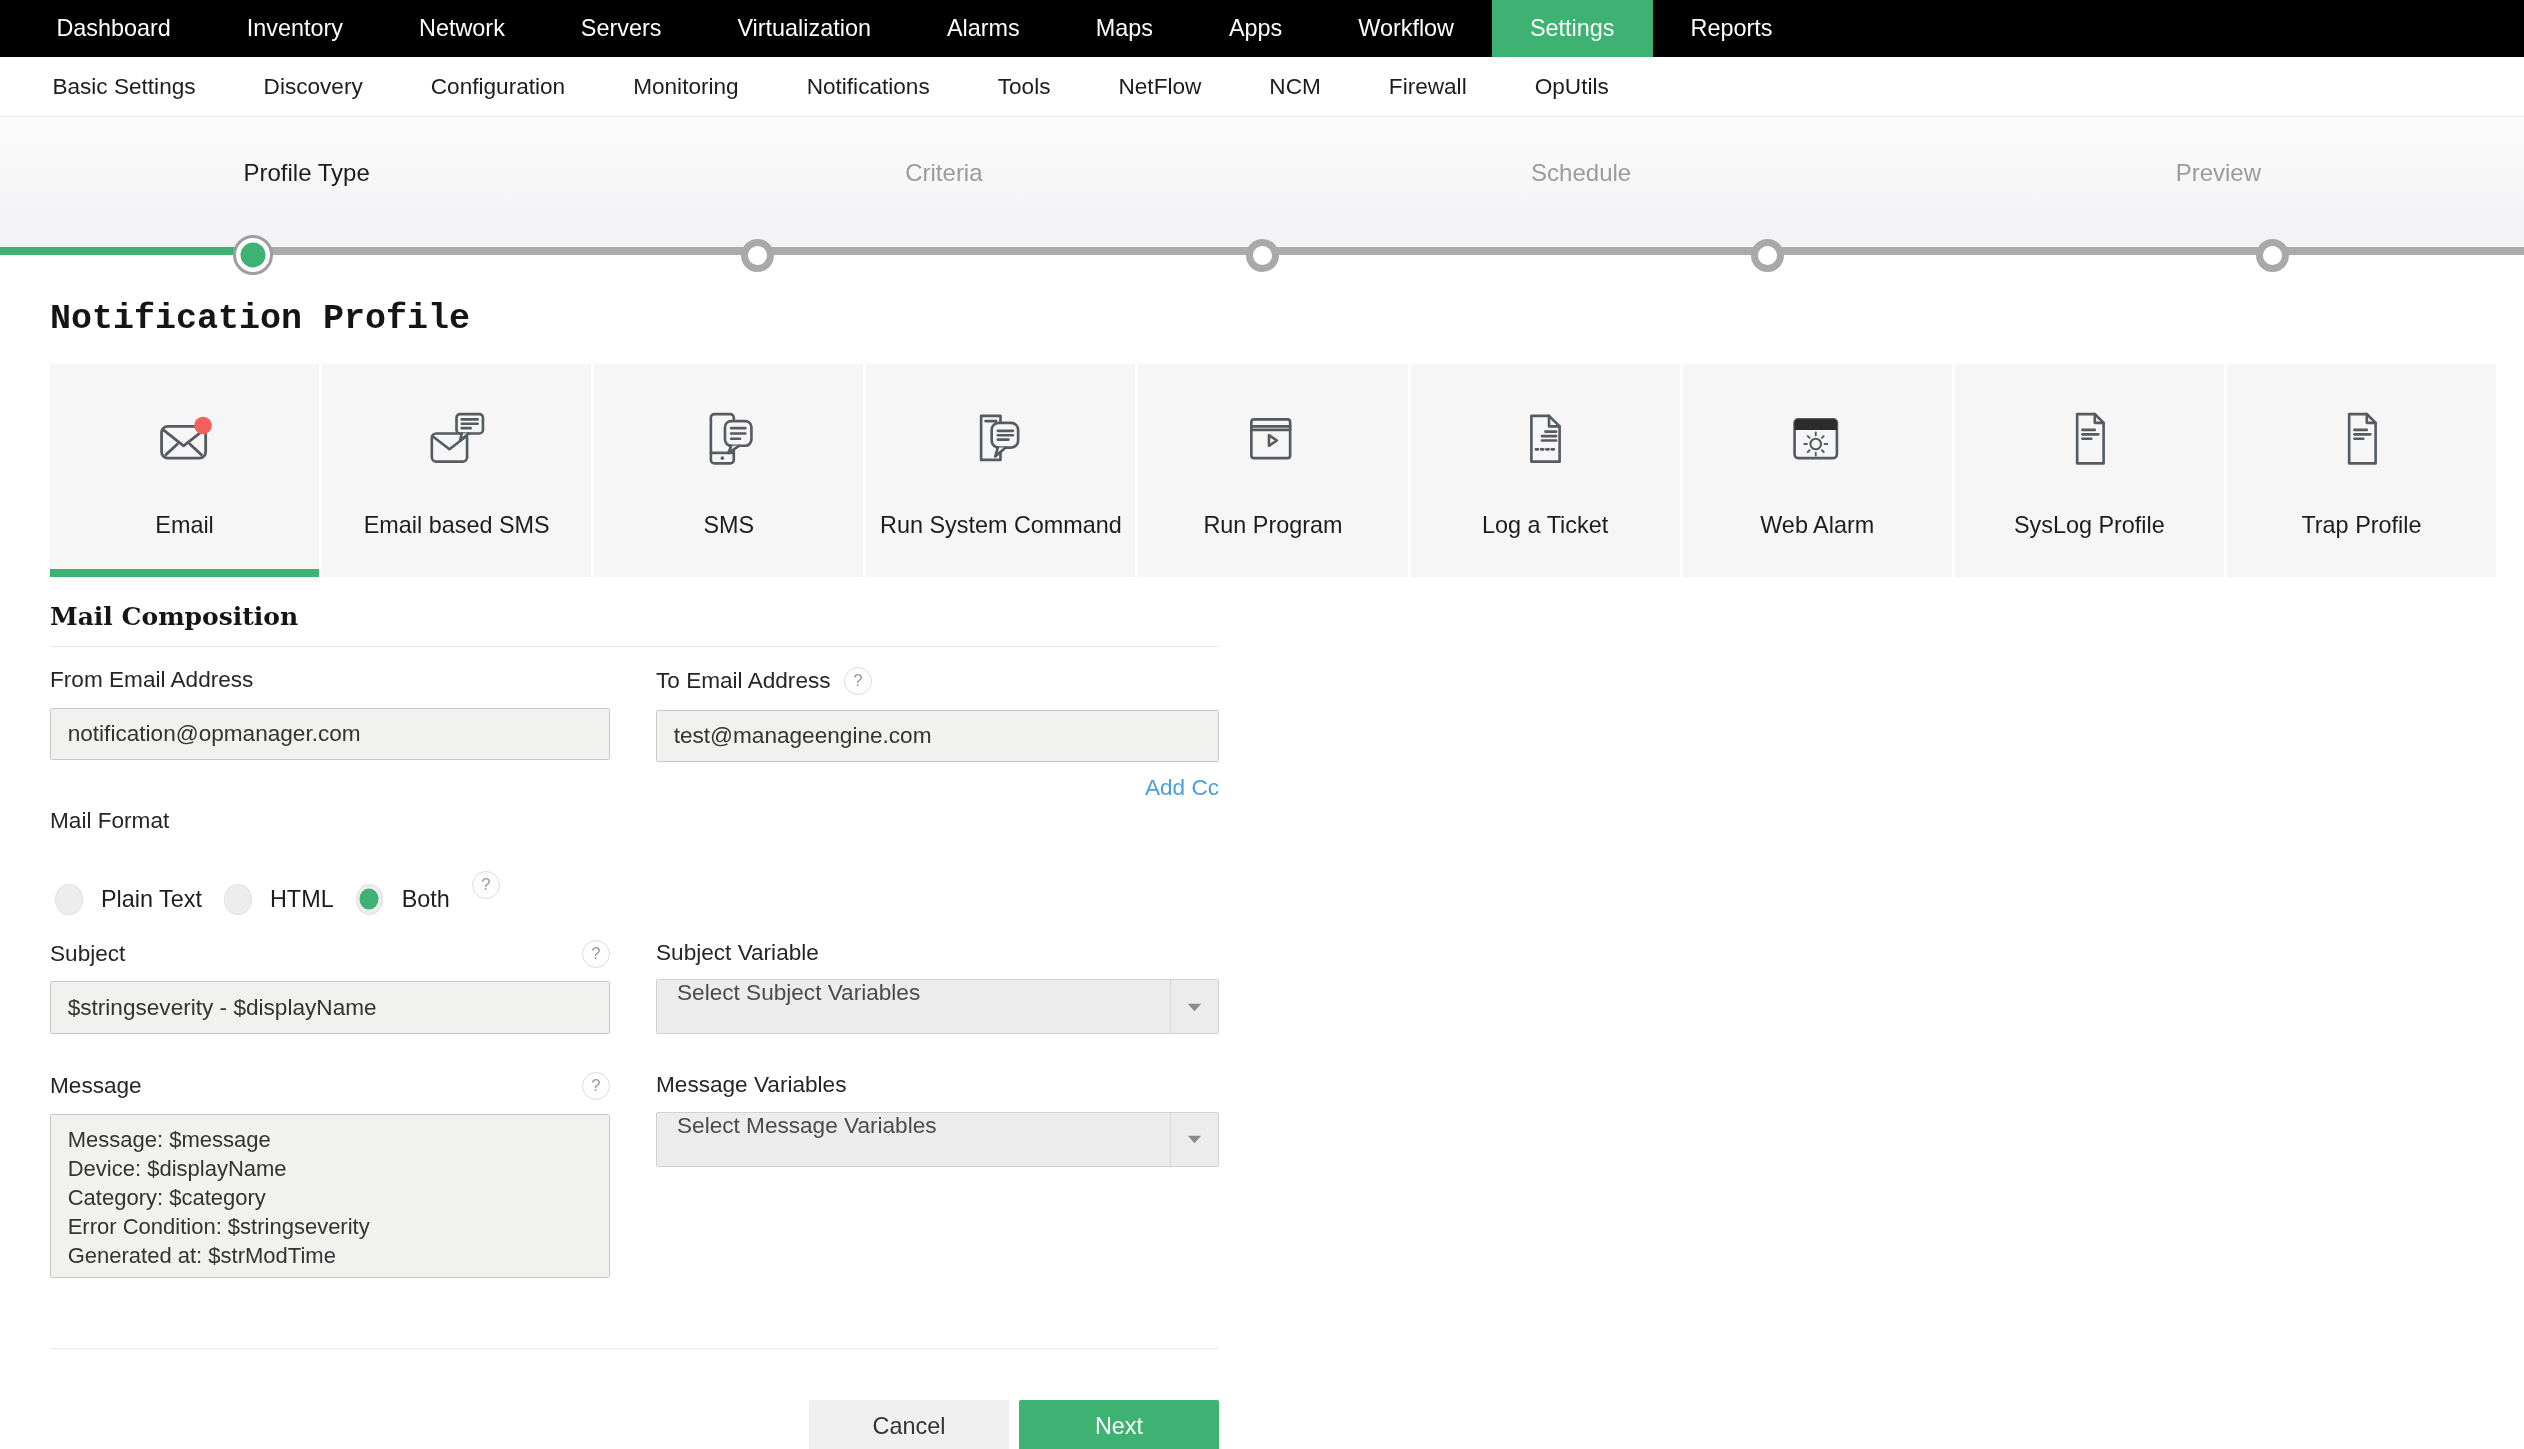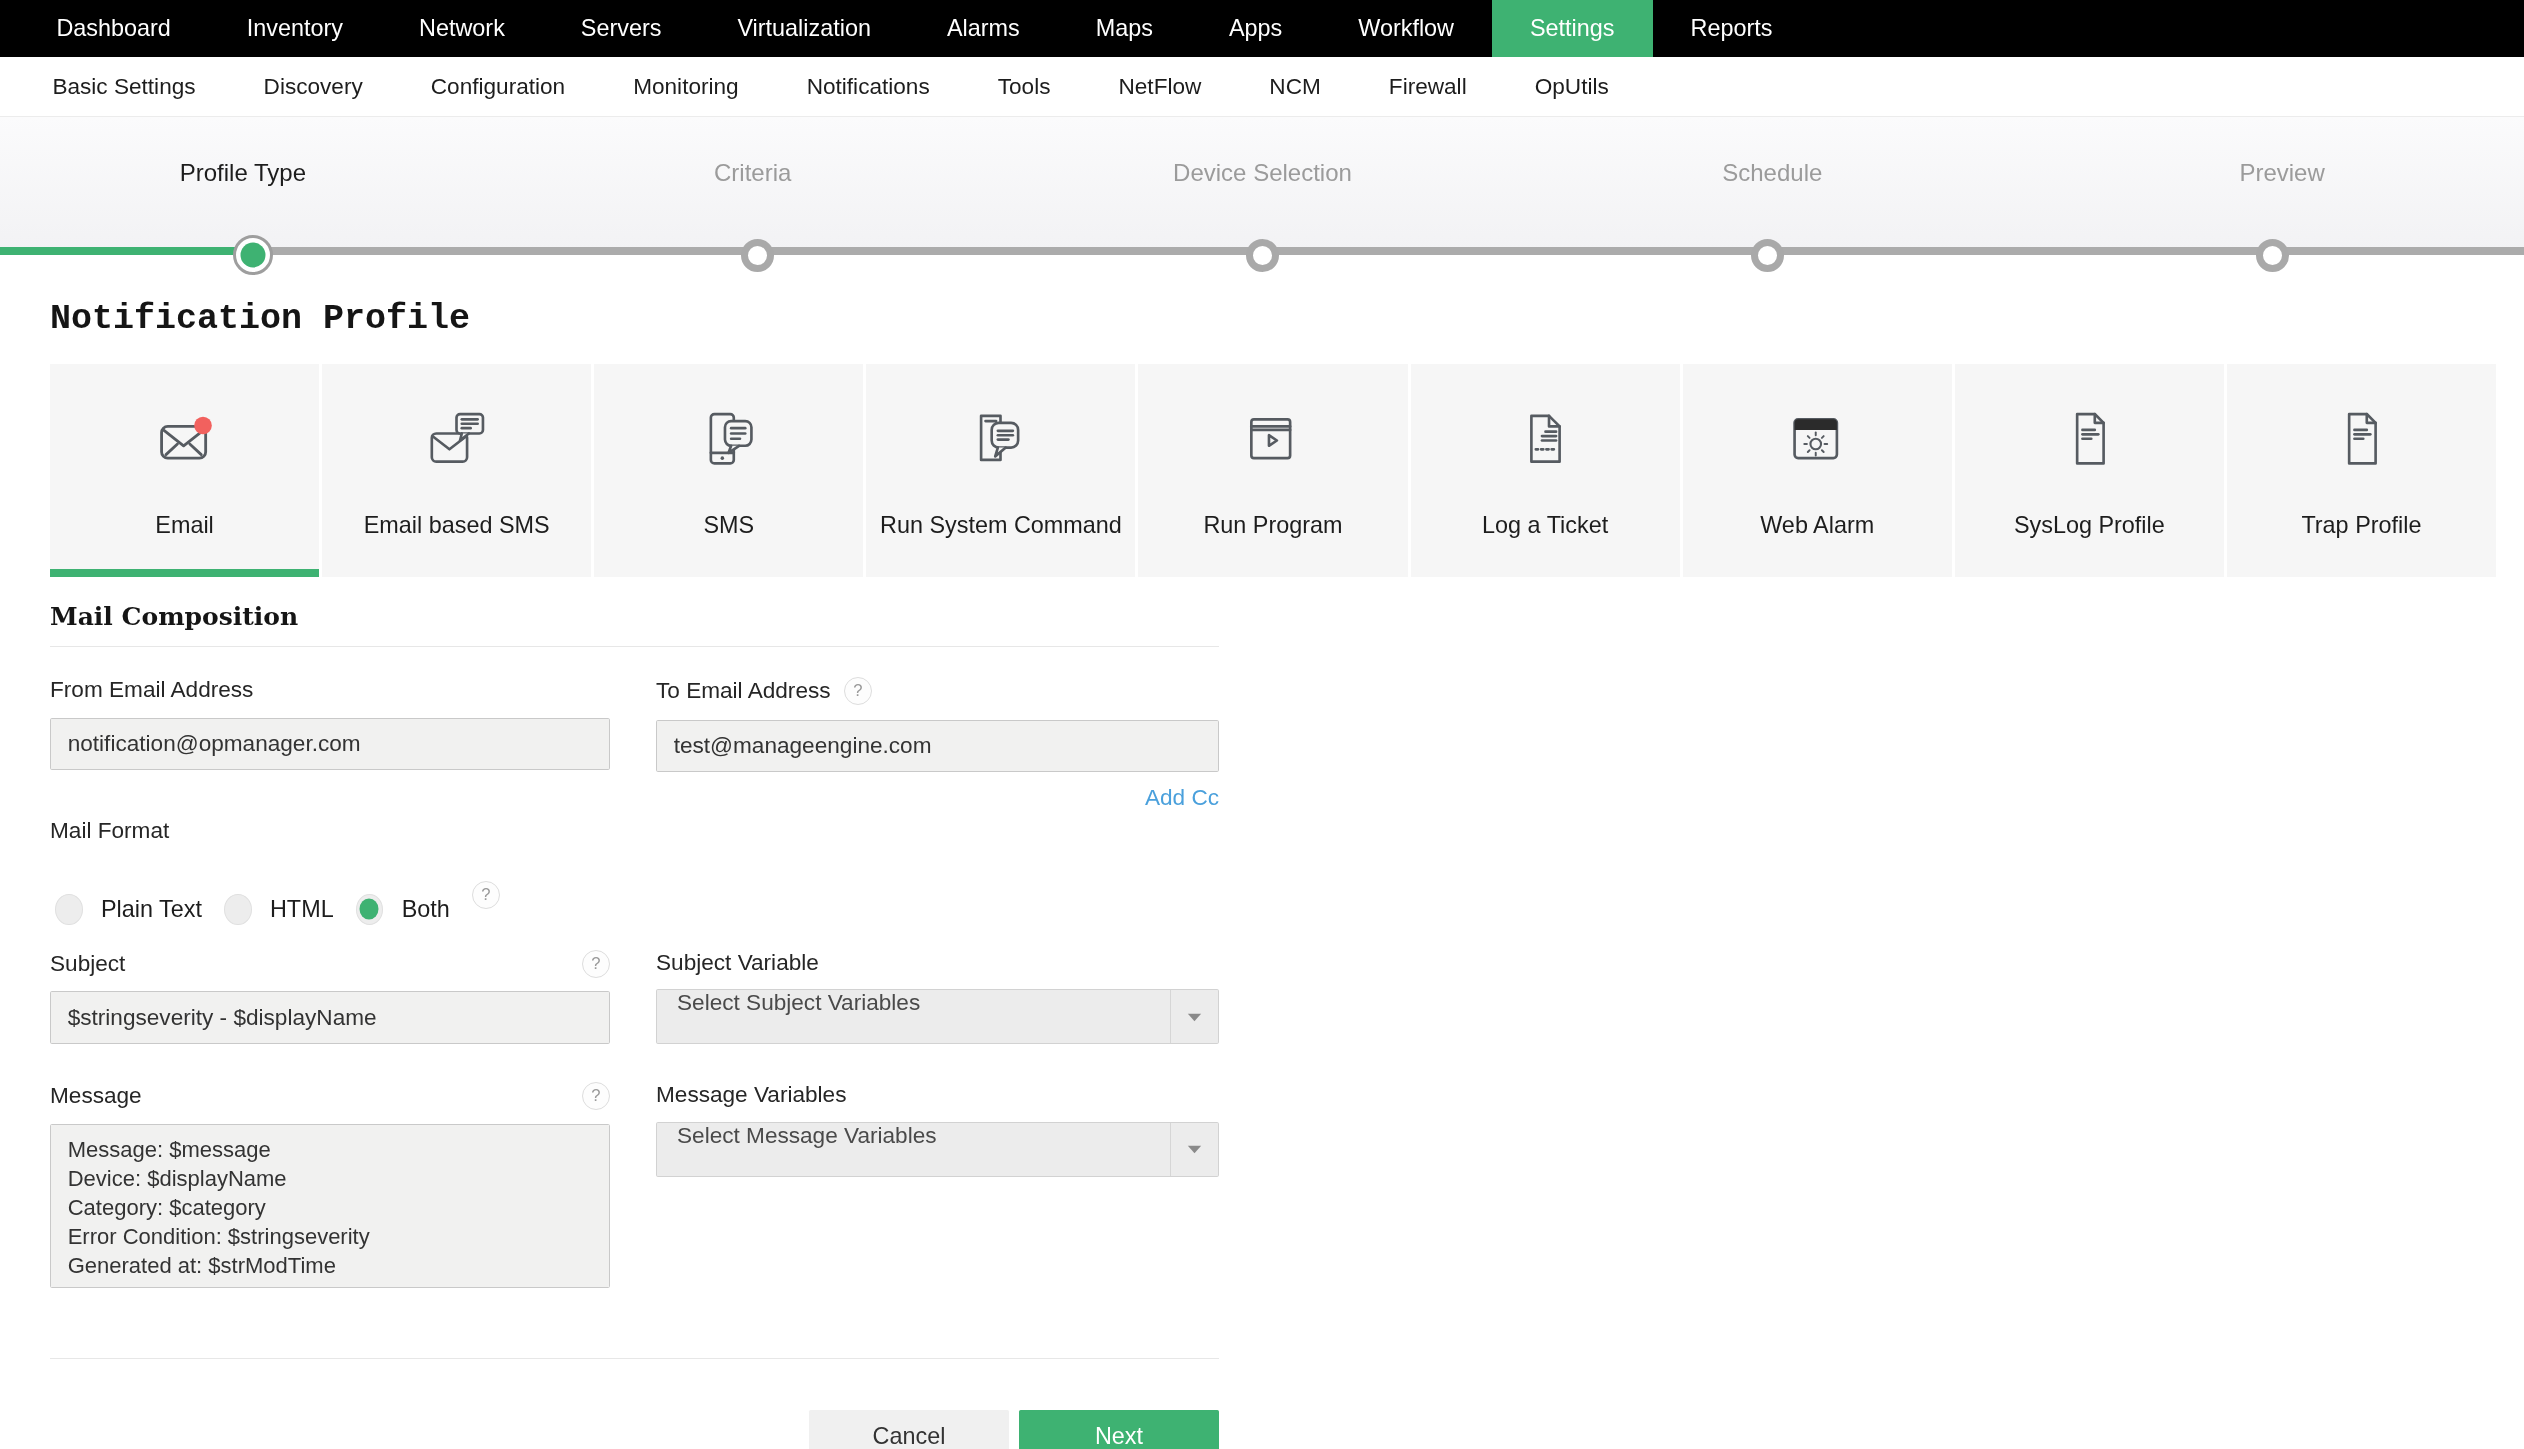--- a/index.html
+++ b/index.html
@@ -216,21 +216,21 @@
   }
   .btn{
     width:200px;height:53px;
     border:none;border-radius:1.7px;
     font-family:"Liberation Sans", sans-serif;
     font-size:23.4px;cursor:pointer;
   }
   .btn-cancel{background:#f0f0f0;color:#333333;}
   .btn-next{background:var(--green);color:#ffffff;}
 
-  .mt-label{margin-top:30px;}
+  .mt-label{margin-top:20px;}
   svg{display:block;}
 </style>
 </head>
 <body>
 
 <div class="topnav">
   <div class="topnav-item">Dashboard</div>
   <div class="topnav-item">Inventory</div>
   <div class="topnav-item">Network</div>
   <div class="topnav-item">Servers</div>
@@ -258,23 +258,20 @@
 
 <div class="stepper">
   <div class="stepper-steps">
     <div class="step active">
       <span class="step-label">Profile Type</span>
     </div>
     <div class="step">
       <span class="step-label">Criteria</span>
     </div>
     <div class="step">
-      <span class="step-label">Device Selection</span>
-    </div>
-    <div class="step">
       <span class="step-label">Schedule</span>
     </div>
     <div class="step">
       <span class="step-label">Preview</span>
     </div>
   </div>
   <div class="step-track">
     <div class="step-track-progress"></div>
   </div>
   <span class="step-dot d1 current"></span>

